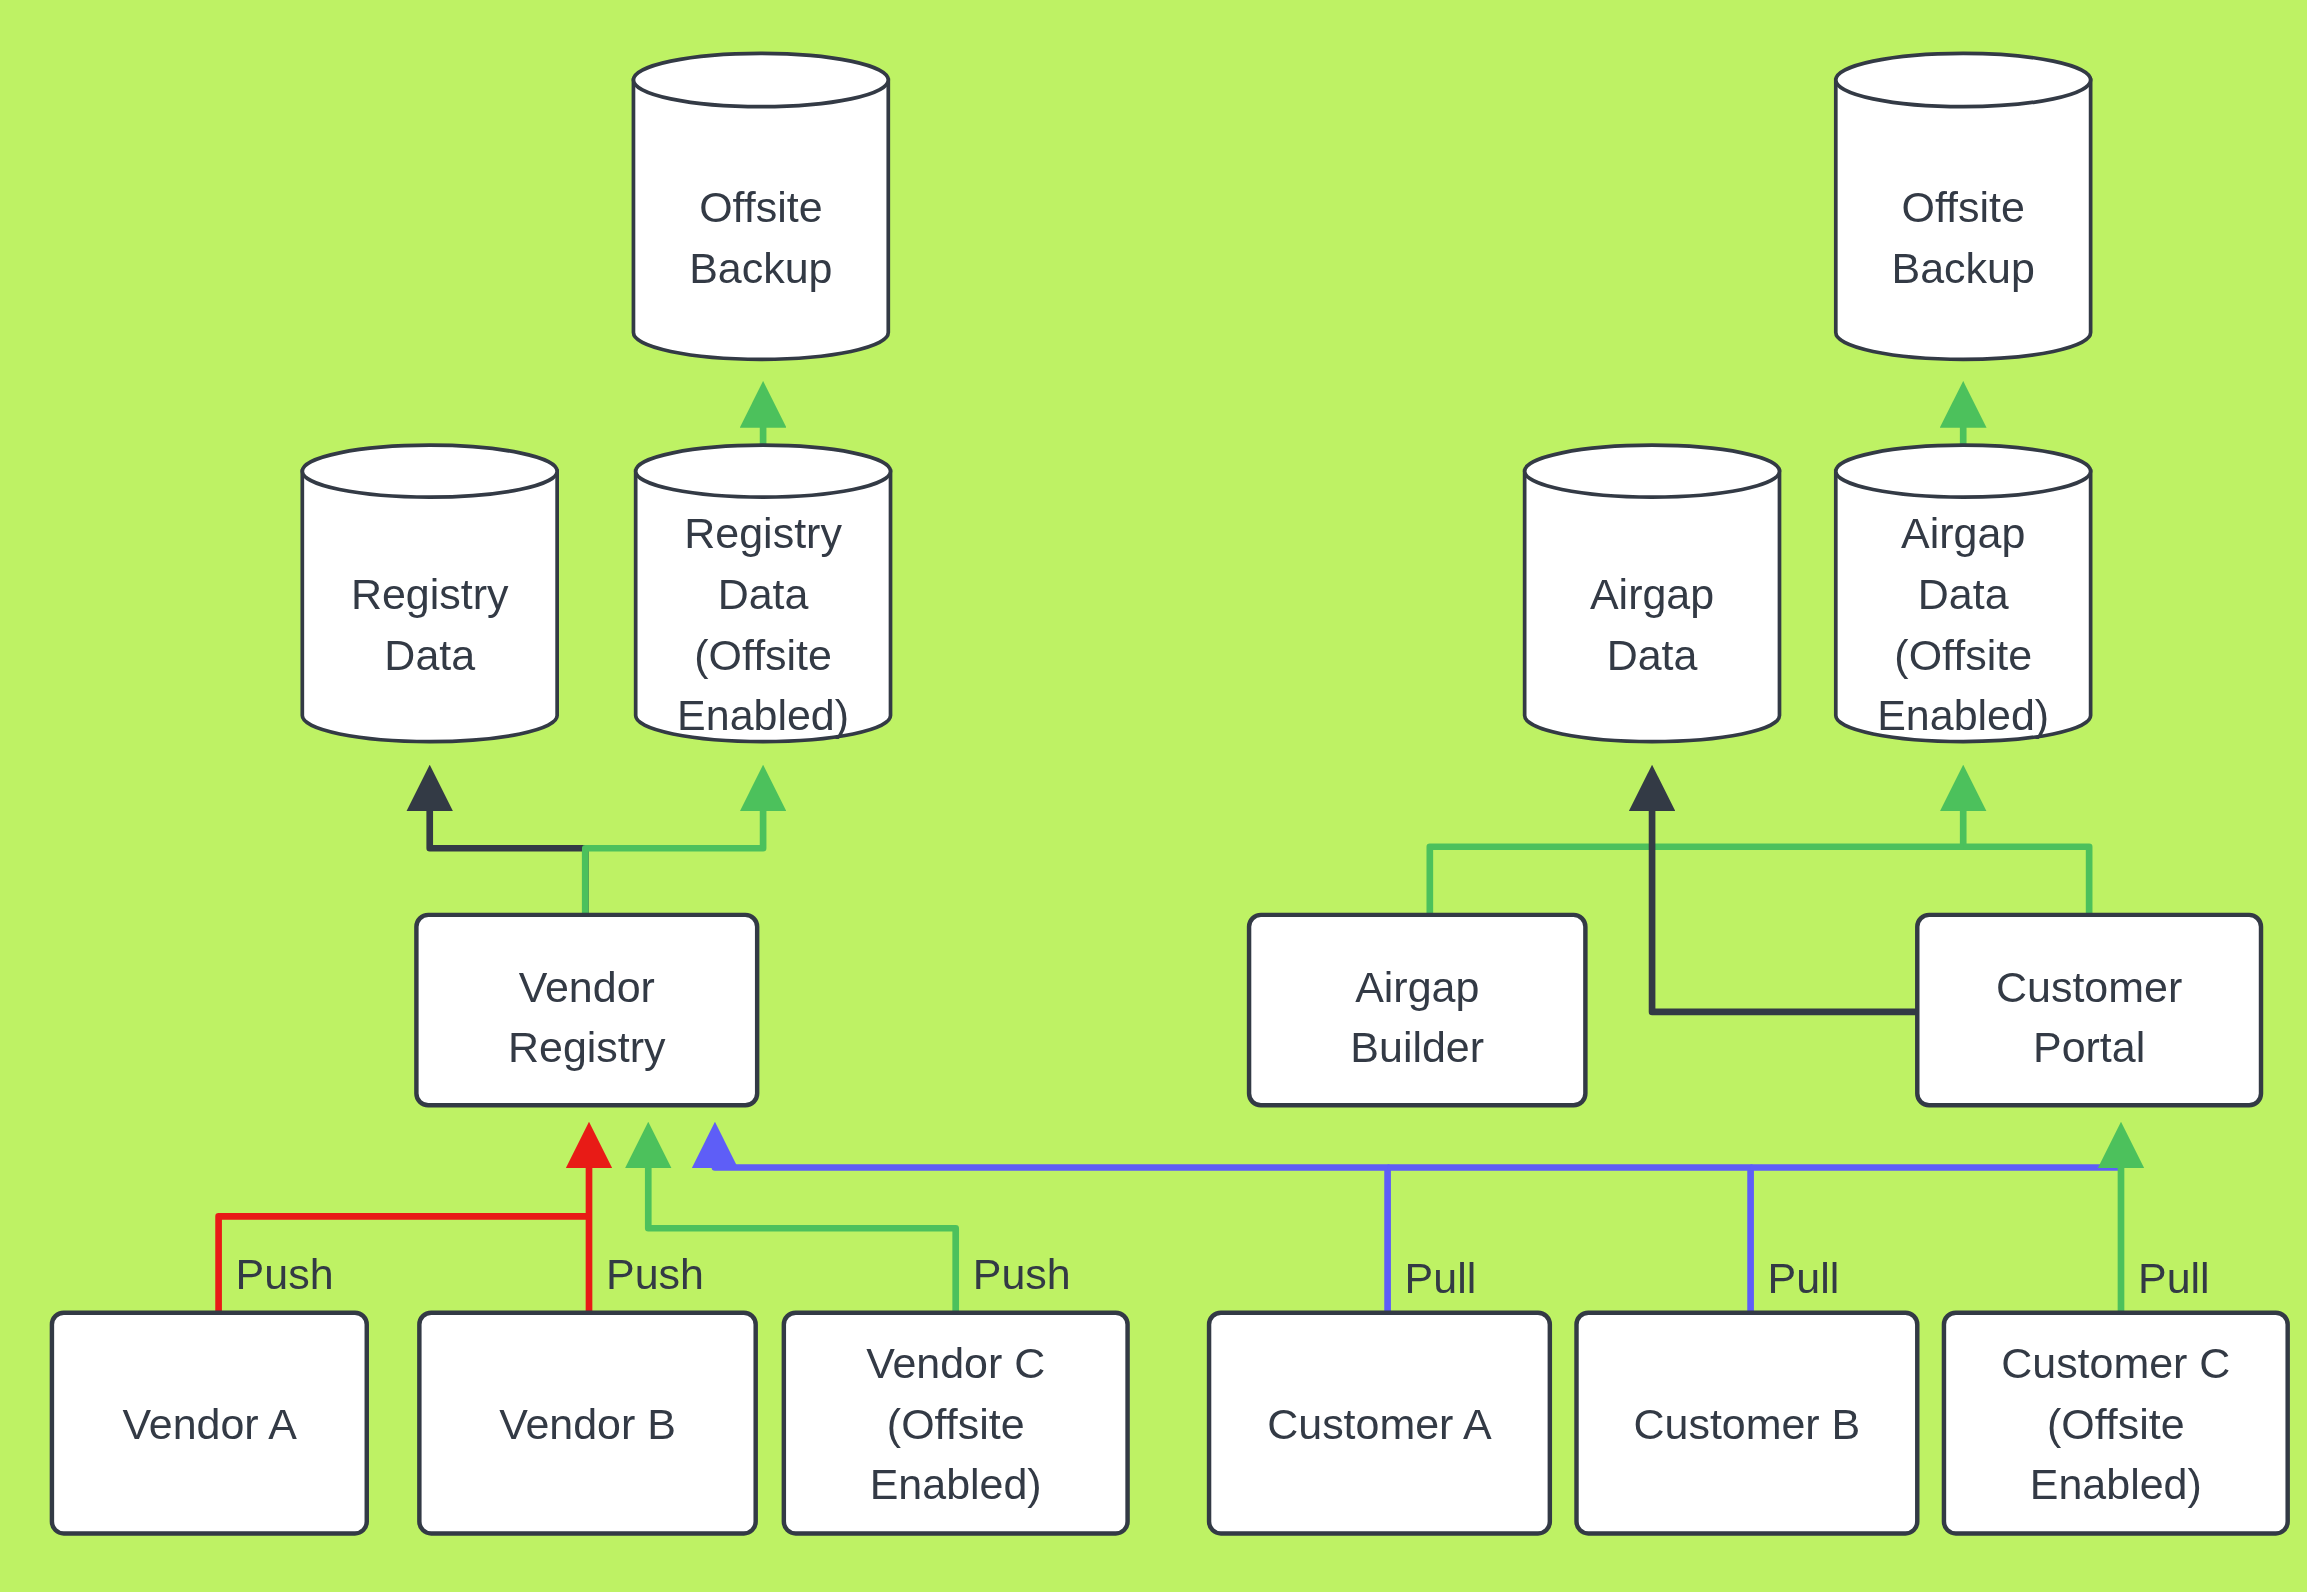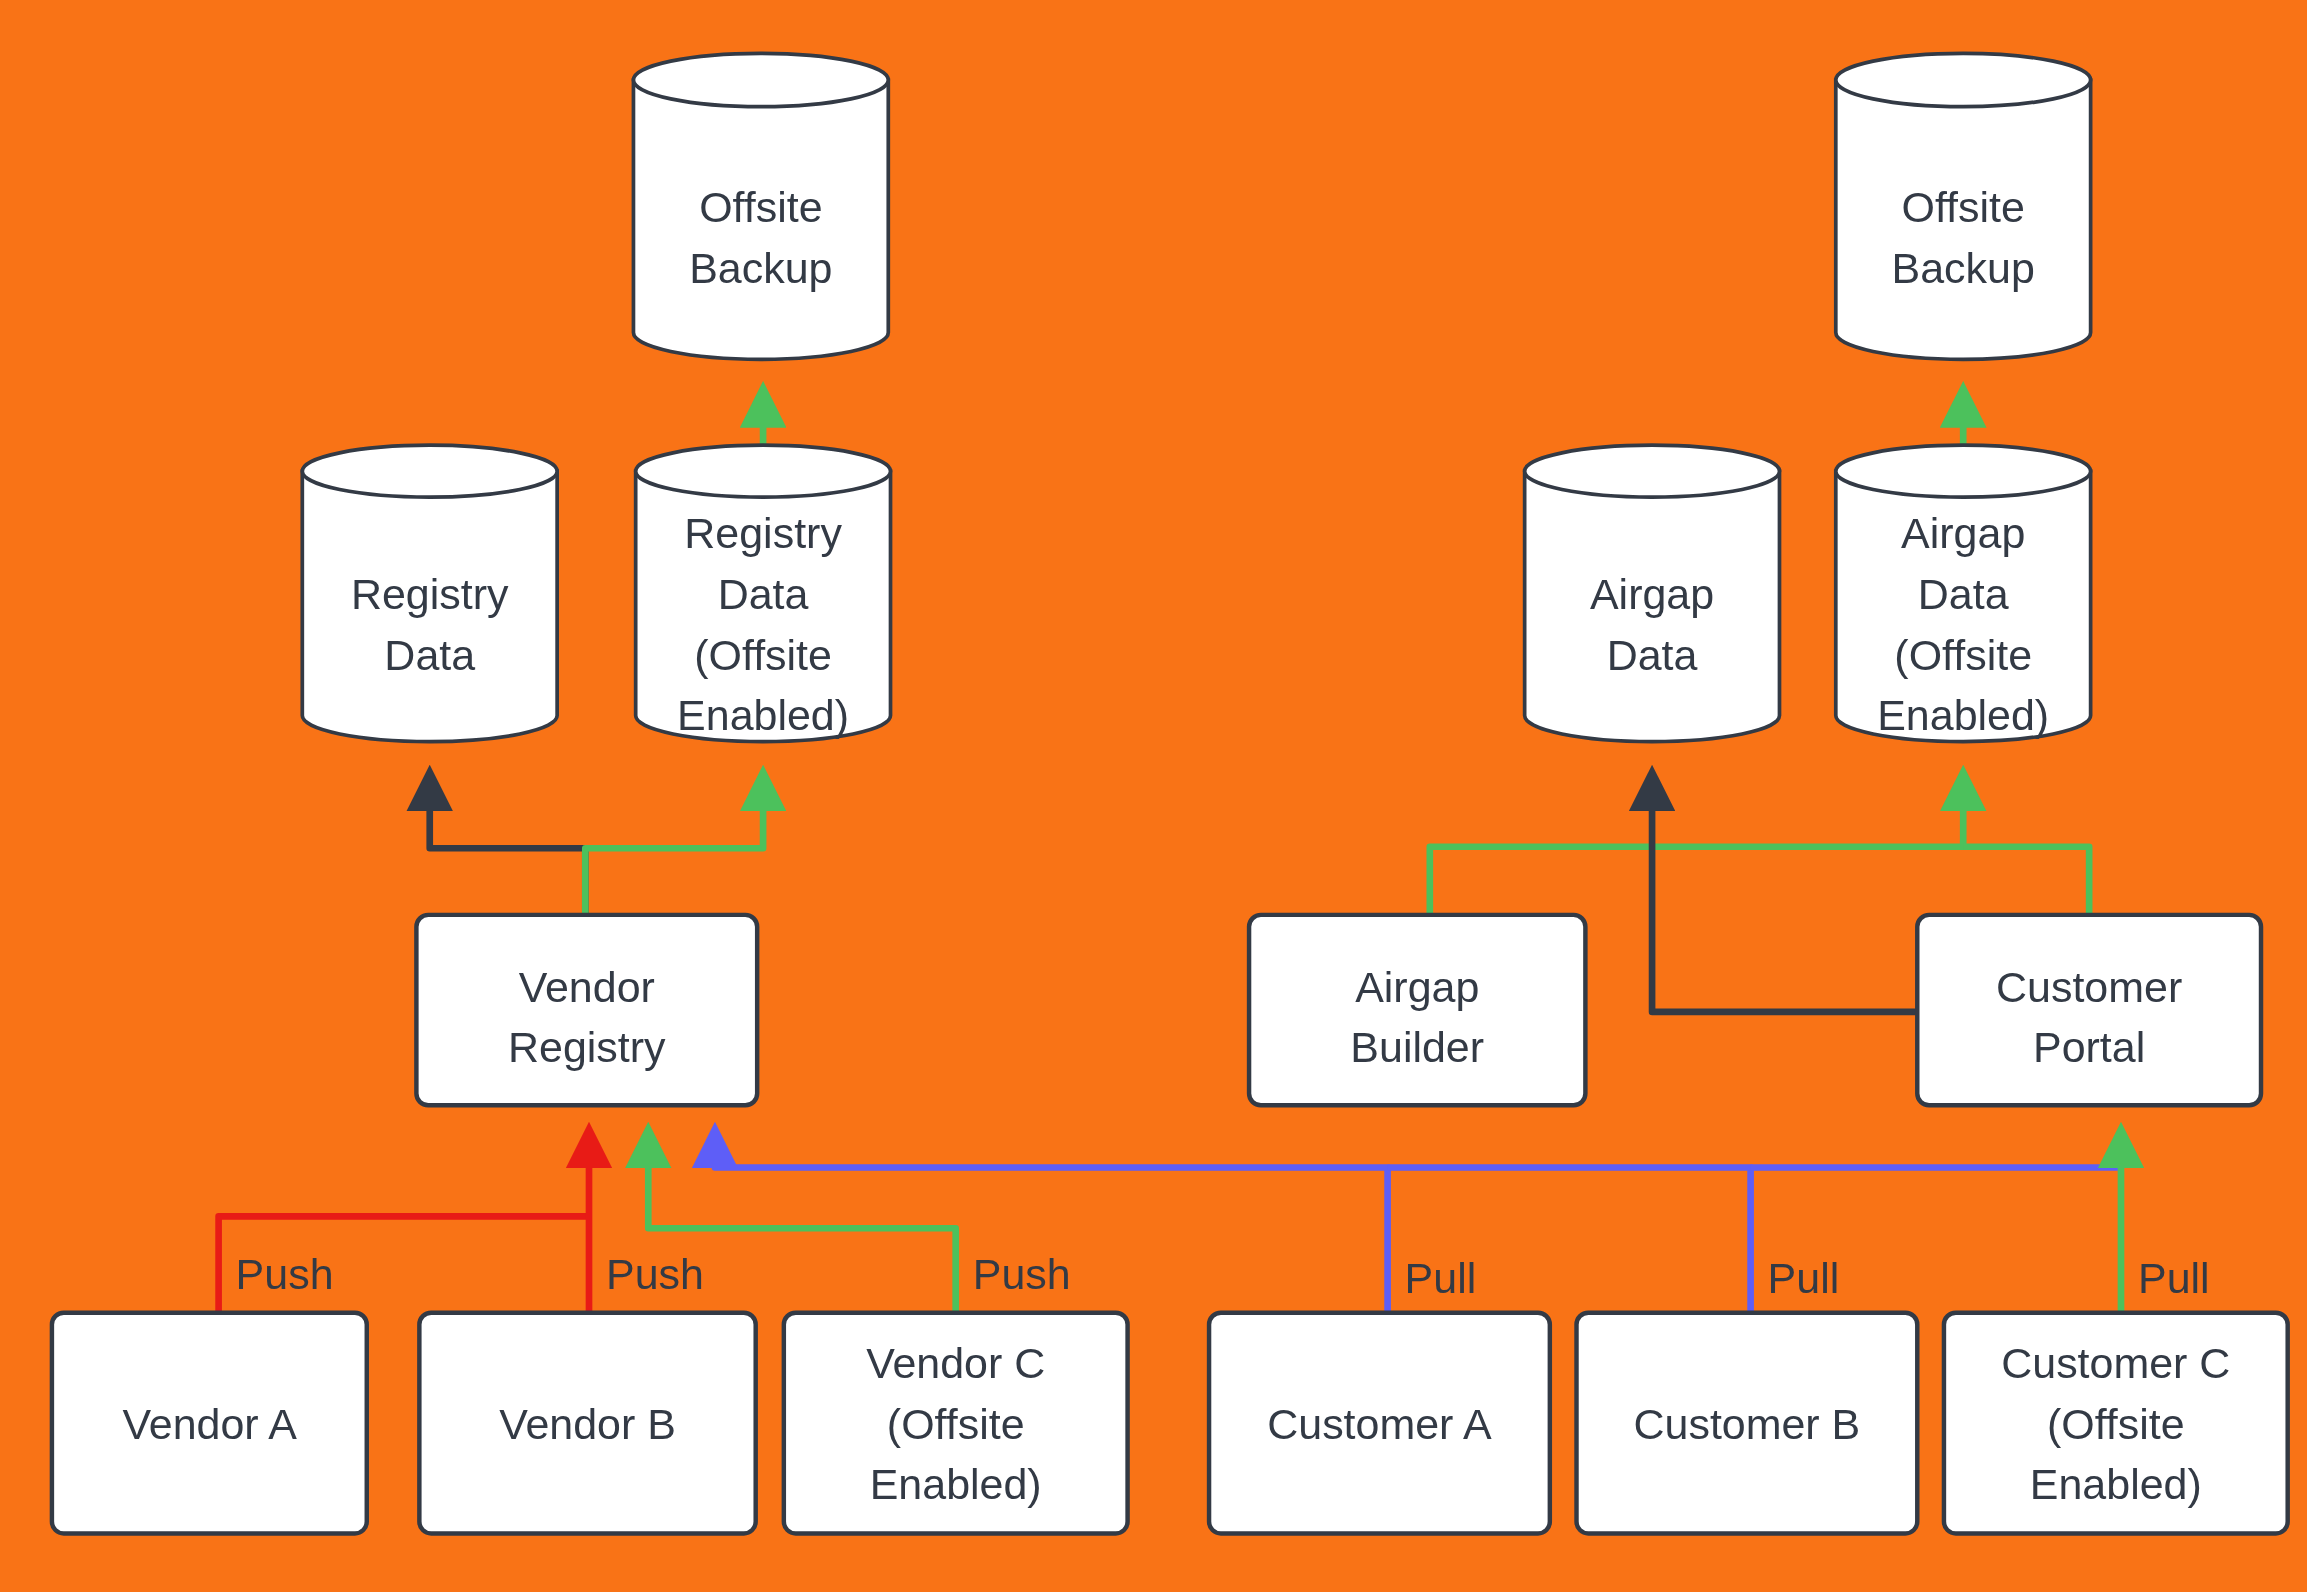--- a/index.html
+++ b/index.html
@@ -1,17 +1,17 @@
 <!DOCTYPE html>
 <html style="font-size:12px"><head>
 <meta charset="utf-8">
 <style>
   html,body{margin:0;padding:0;background:#ffffff;}
   body{font-family:"Liberation Sans", sans-serif;}
-  #stage{position:relative;width:2307px;height:1592px;background:#f97316;overflow:hidden;}
+  #stage{position:relative;width:2307px;height:1592px;background:#bef264;overflow:hidden;}
   svg#diagram{position:absolute;left:0;top:0;width:2307px;height:1592px;}
   .node-label{font-family:"Liberation Sans", sans-serif;font-size:58px;fill:#333a45;}
   .edge-label{font-family:"Liberation Sans", sans-serif;font-size:58px;fill:#333a45;}
   .shape{fill:#ffffff;stroke:#333a45;stroke-width:5;}
   .shape-rect{fill:#ffffff;stroke:#333a45;stroke-width:6;}
   .cyl-top{fill:#ffffff;stroke:#333a45;stroke-width:5;}
   .link{fill:none;stroke-width:9;stroke-linecap:butt;stroke-linejoin:round;}
 </style>
 </head>
 <body>

